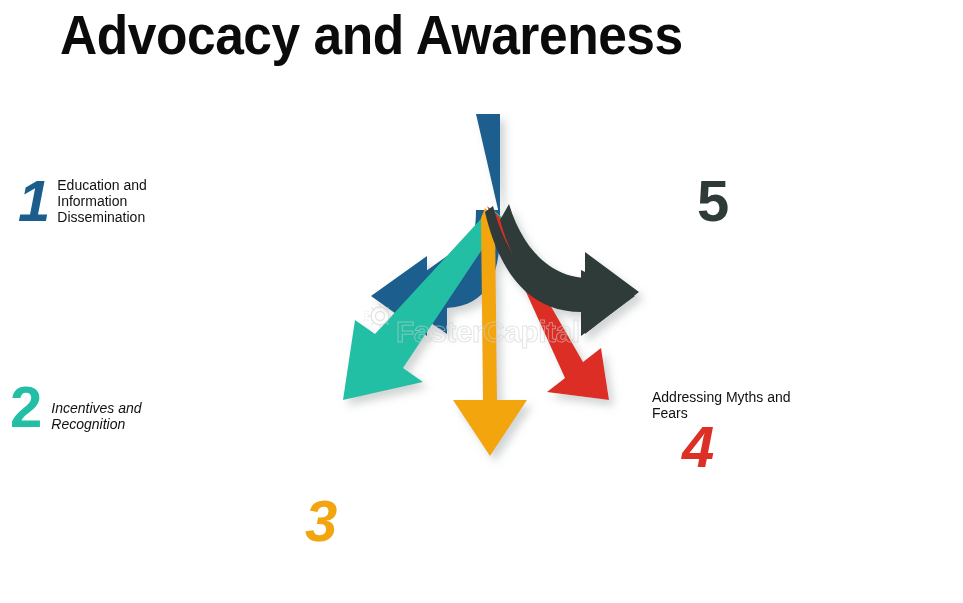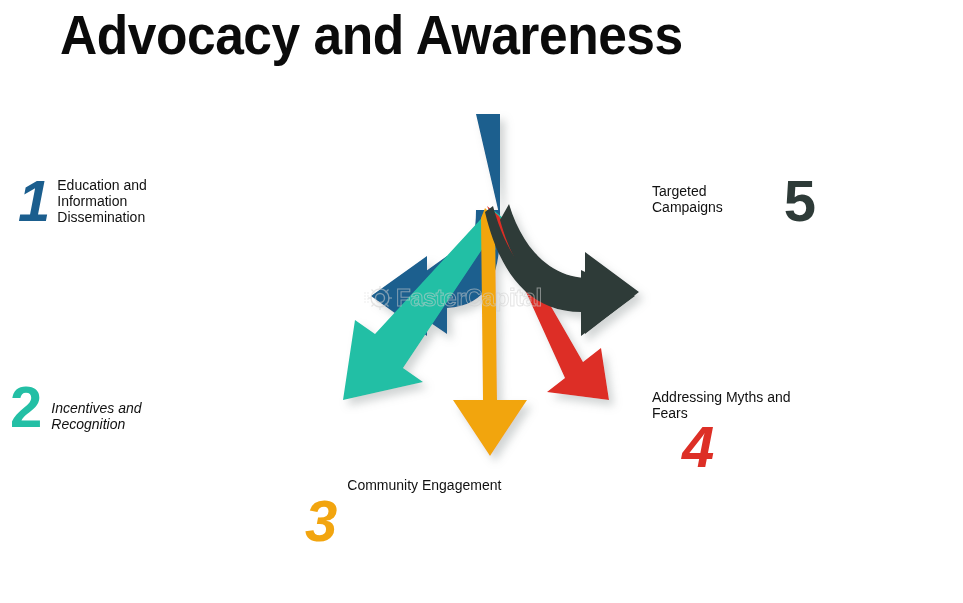--- a/index.html
+++ b/index.html
@@ -89,26 +89,27 @@
   #watermark {
     position: absolute;
     left: 363px;
     top: 283px;
     display: flex;
     align-items: center;
     opacity: 0.55;
     pointer-events: none;
   }
   #watermark .wm-text {
-    font-size: 24px;
+    font-size: 30px;
     font-weight: bold;
     color: transparent;
     -webkit-text-stroke: 1px #cfcfcf;
     letter-spacing: -0.5px;
     font-family: "Liberation Sans", sans-serif;
+    margin-top: 32px;
   }
   #watermark .wm-gear {
     width: 30px; height: 30px;
     margin-right: 3px;
   }
 </style>
 </head>
 <body>
 
 <div id="stage">
@@ -233,27 +234,25 @@
   </div>
 
   <div class="item" id="item-2">
     <span class="item-num">2</span>
     <span class="item-text">Incentives and
 Recognition</span>
   </div>
 
   <div class="item" id="item-3">
     <span class="item-num num-italic">3</span>
-    <span class="item-text">Community Engagement</span>
   </div>
 
   <div class="item" id="item-4">
     <span class="item-text">Addressing Myths and
 Fears</span>
     <span class="item-num num-italic">4</span>
   </div>
 
   <div class="item" id="item-5">
-    <span class="item-text">Targeted Campaigns</span>
     <span class="item-num">5</span>
   </div>
 
 </div>
 
 </body></html>

